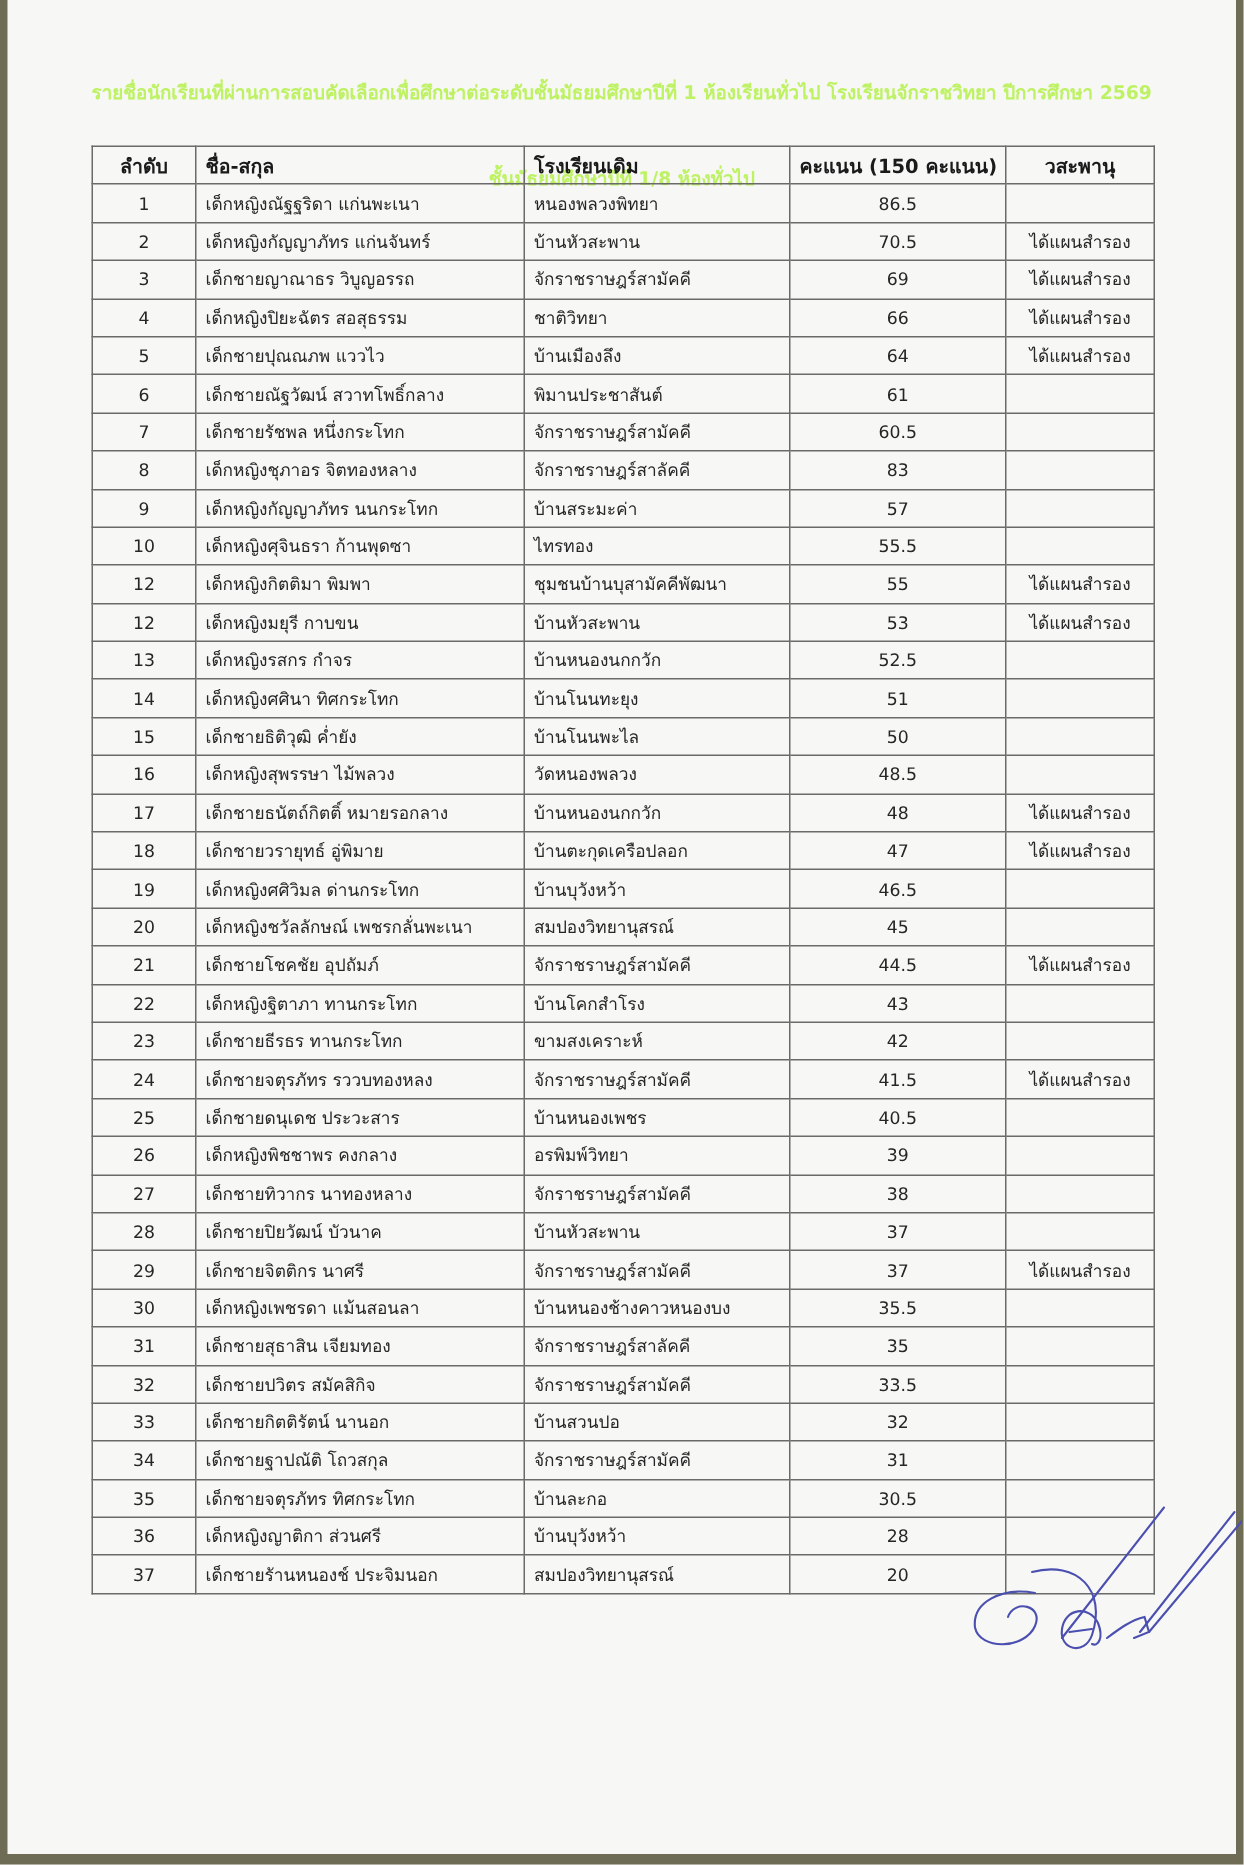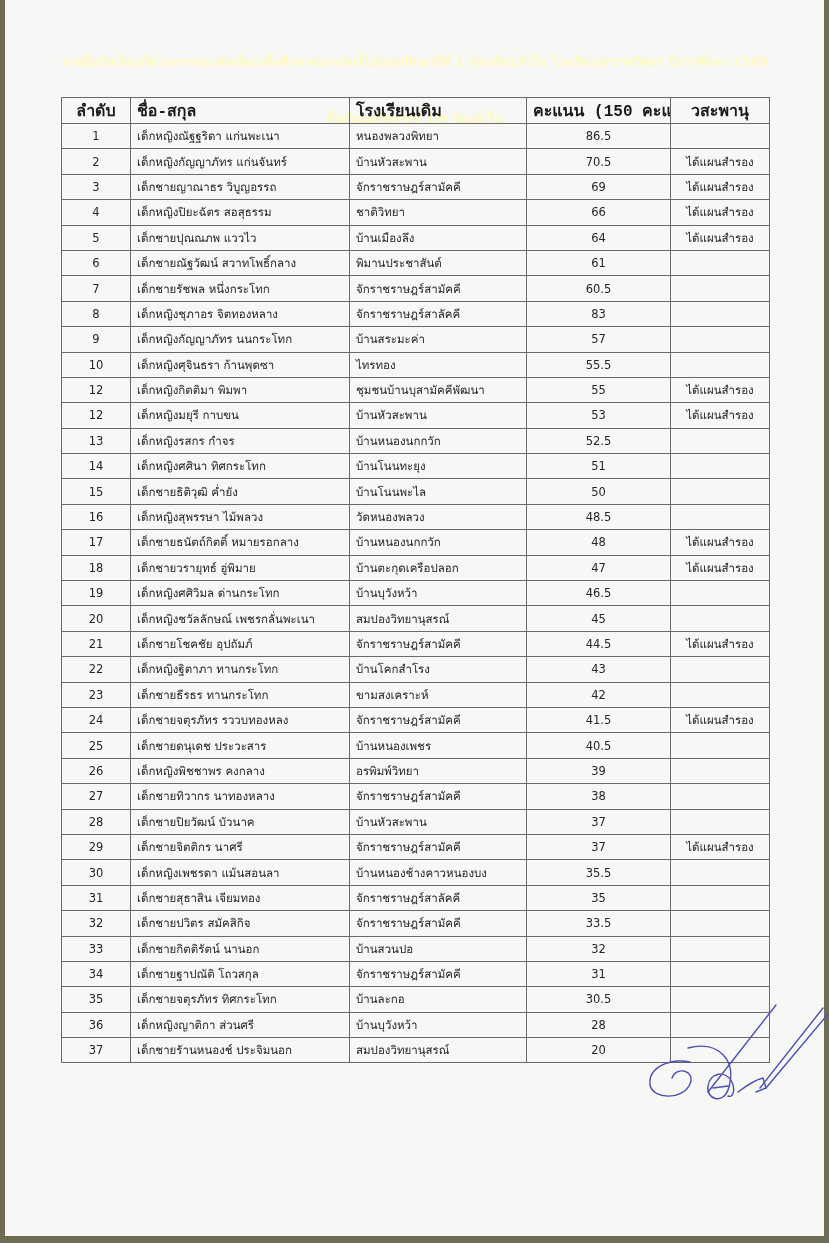--- a/index.html
+++ b/index.html
@@ -9,34 +9,34 @@
       position: relative; overflow: hidden;
       font-family: "DejaVu Sans", "Liberation Sans", sans-serif;
       color: #222;
     }
     .paper {
       position: absolute; left: 5px; top: 0; width: 819px; height: 1236px;
       background: #f7f7f5;
     }
     .title {
       position: absolute; left: 0; width: 829px; text-align: center;
-      font-weight: bold; font-size: 12.5px; color: #fef9c3; white-space: nowrap;
+      font-weight: bold; font-size: 12.5px; color: #bef264; white-space: nowrap;
     }
     .title.t1 { top: 52px; }
     .title.t2 { top: 77px; margin-top: 32px; }
     table.roster {
       position: absolute; left: 61px; top: 97px;
       width: 706px; border-collapse: collapse; table-layout: fixed;
       font-size: 11.5px;
     }
     table.roster th, table.roster td {
       border: 1px solid #6a6a6a; height: 24.4px; padding: 0 6px;
       white-space: nowrap; overflow: hidden; color: #262626;
     }
-    table.roster th { font-weight: bold; font-size: 16px; color: #1a1a1a; font-family: Liberation Mono, monospace; }
+    table.roster th { font-weight: bold; font-size: 13px; color: #1a1a1a; }
     .c-no { width: 56px; text-align: center; }
     .c-name { width: 206px; text-align: left; }
     .c-school { width: 164px; text-align: left; }
     .c-score { width: 131px; text-align: center; }
     .c-remark { width: 86px; text-align: center; }
     th.c-name, th.c-school { text-align: left; }
     .signature {
       position: absolute; left: 628px; top: 1000px; width: 200px; height: 110px;
     }
   </style>

